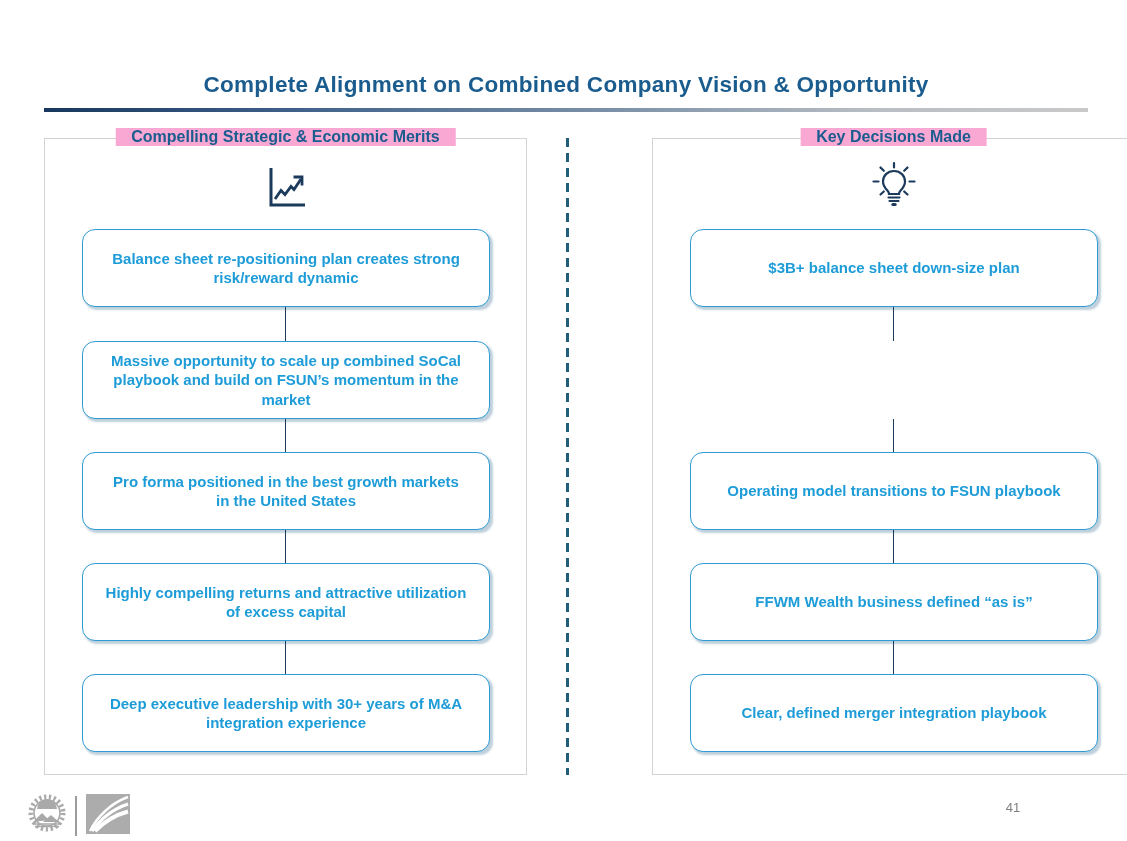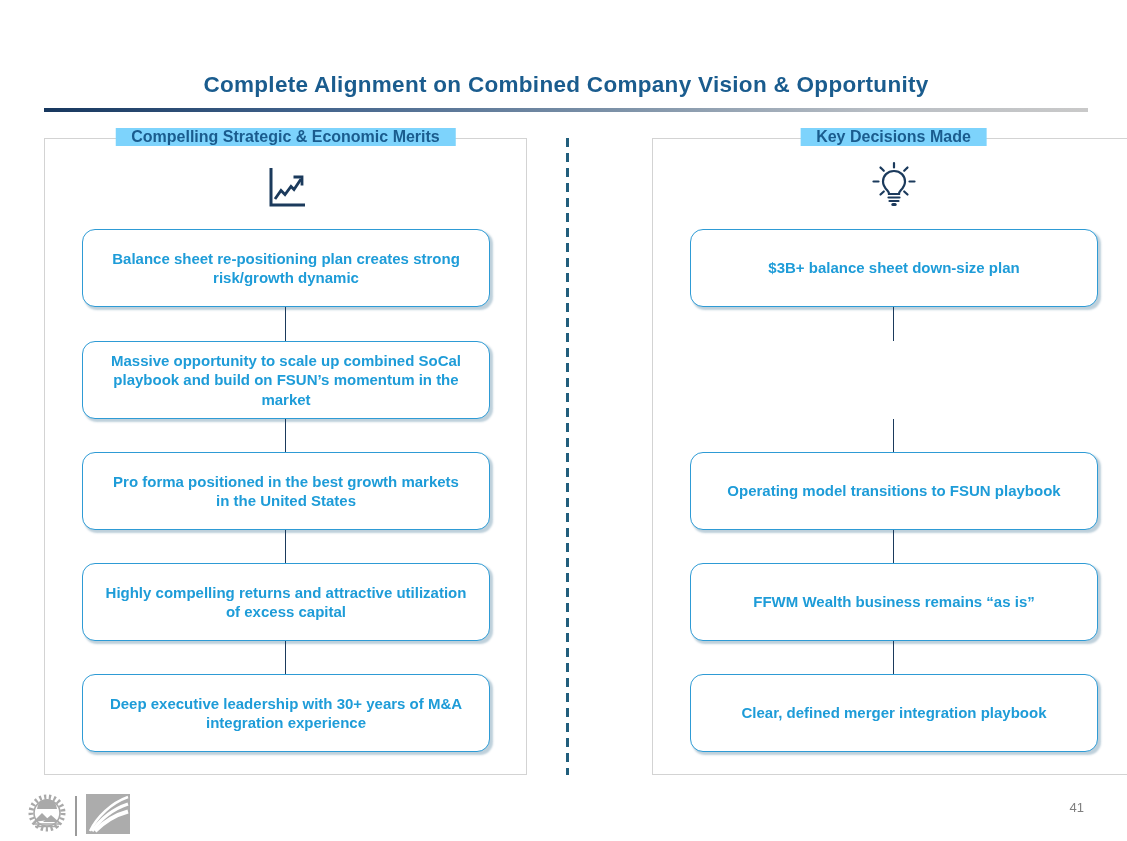--- a/index.html
+++ b/index.html
@@ -19,21 +19,21 @@
   }
   
   .panel {
     position:absolute; top:138px; width:483px; height:637px;
     border:1px solid #D3D3D3; background:#ffffff;
   }
   .panel-left  { left:44px; }
   .panel-right { left:604px;margin-left:48px; }
   .panel-title {
     position:absolute; top:-11px; left:50%; transform:translateX(-50%);
-    background:#7dd3fc; padding:0 16px; white-space:nowrap;
+    background:#f9a8d4; padding:0 16px; white-space:nowrap;
     font-size:16px; font-weight:bold; color:#1A5C8E;
   }
   .icon-row {
     position:absolute; top:24px; left:0; width:100%; height:52px;
     display:flex; align-items:center; justify-content:center;
   }
   
   .flow-box {
     position:absolute; left:37px; width:408px; height:78px;
     border:1.5px solid #2E9BD5; border-radius:13px; background:#ffffff;
@@ -51,21 +51,21 @@
   .c3 { top:391px; height:33px; } .c4 { top:502px; height:33px; }
   
   .center-divider {
     position:absolute; left:566px; top:138px; width:3px; height:637px;
     background:repeating-linear-gradient(to bottom, #215E7C 0 9px, transparent 9px 15px);
   }
   
   .footer-logos { position:absolute; left:27px; top:792px; display:flex; align-items:center; }
   .logo-divider { width:2px; height:40px; background:#9B9B9B; margin:0 8px 0 6px; }
   .page-number {
-    position:absolute; left:1054px; top:800px; width:30px; text-align:right;
+    position:absolute; left:998px; top:800px; width:30px; text-align:center;
     font-size:13px; color:#808080;
   }
 </style>
 </head>
 <body>
 
 <div class="slide-title">Complete Alignment on Combined Company Vision &amp; Opportunity</div>
 <div class="title-rule"></div>
 
 <div class="panel panel-left">
@@ -74,21 +74,21 @@
   <div class="icon-row">
     <span>
       <svg width="46" height="46" viewBox="0 0 46 46">
         <path d="M8 4 V41 H42" fill="none" stroke="#1B3A5C" stroke-width="3"></path>
         <path d="M12 35 L18 26.5 L22 30.5 L28 22.5 L31 25.5 L38 15" fill="none" stroke="#1B3A5C" stroke-width="2.8"></path>
         <path d="M30.5 13 H39 V21.5" fill="none" stroke="#1B3A5C" stroke-width="2.8"></path>
       </svg>
     </span>
   </div>
 
-  <div class="flow-box b1">Balance sheet re-positioning plan creates strong risk/growth dynamic</div>
+  <div class="flow-box b1">Balance sheet re-positioning plan creates strong risk/reward dynamic</div>
   <div class="connector c1"></div>
   <div class="flow-box b2">Massive opportunity to scale up combined SoCal playbook and build on FSUN’s momentum in the market</div>
   <div class="connector c2"></div>
   <div class="flow-box b3">Pro forma positioned in the best growth markets in the United States</div>
   <div class="connector c3"></div>
   <div class="flow-box b4">Highly compelling returns and attractive utilization of excess capital</div>
   <div class="connector c4"></div>
   <div class="flow-box b5">Deep executive leadership with 30+ years of M&amp;A integration experience</div>
 </div>
 
@@ -115,21 +115,21 @@
         </g>
       </svg>
     </span>
   </div>
 
   <div class="flow-box b1">$3B+ balance sheet down-size plan</div>
   <div class="connector c1"></div>
   <div class="connector c2"></div>
   <div class="flow-box b3">Operating model transitions to FSUN playbook</div>
   <div class="connector c3"></div>
-  <div class="flow-box b4">FFWM Wealth business remains “as is”</div>
+  <div class="flow-box b4">FFWM Wealth business defined “as is”</div>
   <div class="connector c4"></div>
   <div class="flow-box b5">Clear, defined merger integration playbook</div>
 </div>
 
 <div class="footer-logos">
   <span>
     <svg width="42" height="44" viewBox="0 0 42 44">
       <circle cx="20" cy="21" r="16" fill="none" stroke="#A9A9A9" stroke-width="5" stroke-dasharray="2.2 2.6"></circle>
       <circle cx="20" cy="21" r="13" fill="none" stroke="#A9A9A9" stroke-width="1.6"></circle>
       <path d="M10 17 A10 10 0 0 1 30 17 Z" fill="#A9A9A9"></path>

